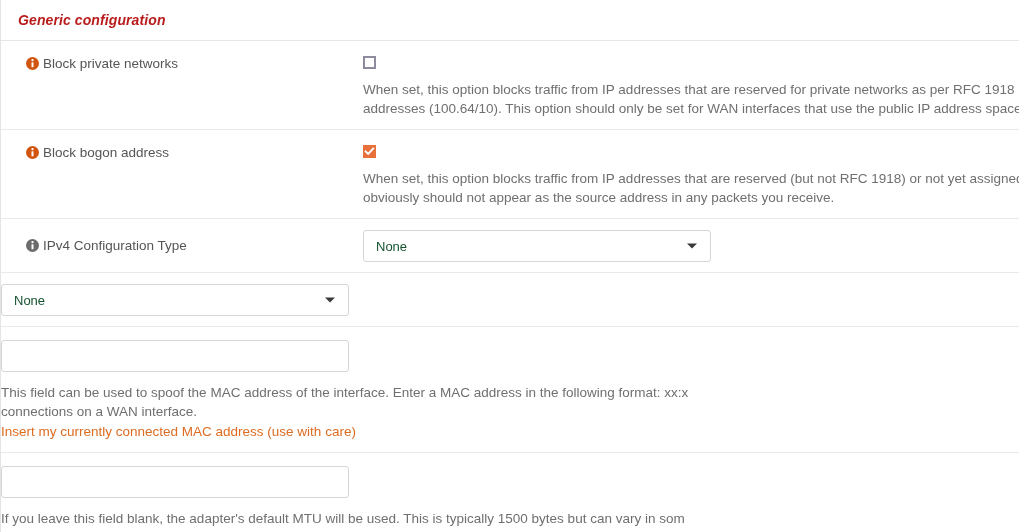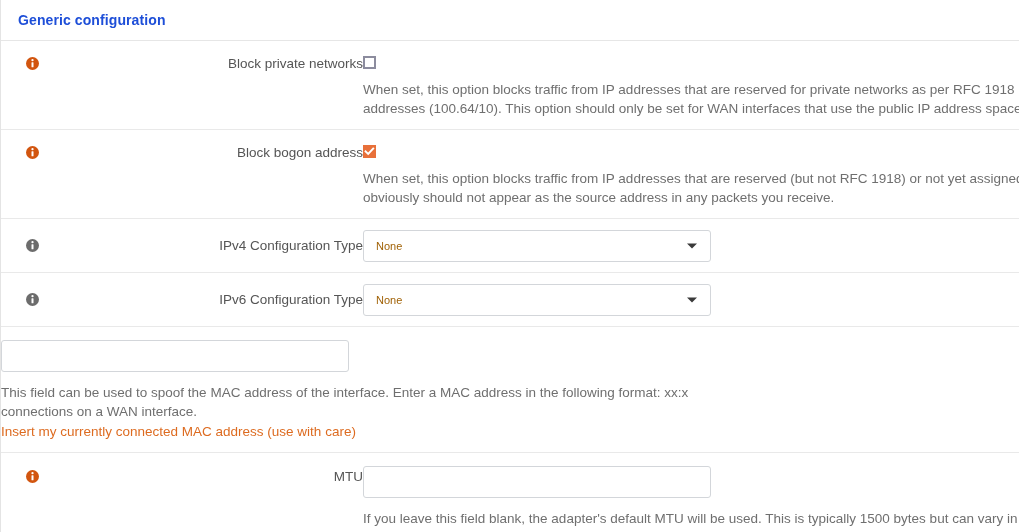--- a/index.html
+++ b/index.html
@@ -38,22 +38,23 @@
     box-sizing: border-box;
     padding: 0 0 0 17px;
     display: flex;
     align-items: center;
     border-bottom: 1px solid #e6e6e6;
     background: #ffffff;
   }
   .panel-title {
     font-size: 14px;
     font-weight: bold;
-    color: #1d4ed8;
+    color: #b91c1c;
     letter-spacing: .1px;
+    font-style: italic;
   }
 
   
   .form-row {
     display: flex;
     align-items: flex-start;
     border-bottom: 1px solid #e9e9e9;
     box-sizing: border-box;
     padding: 13px 0 11px 0;
     background: #ffffff;
@@ -66,21 +67,20 @@
   
   .col-label {
     width: 362px;
     flex: 0 0 362px;
     box-sizing: border-box;
     padding-left: 25px;
     padding-top: 1px;
     display: flex;
     align-items: flex-start;
     white-space: nowrap;
-    justify-content: space-between;
   }
   .row-sel .col-label { padding-top: 7px; }
   .row-mtu .col-label { padding-top: 2px; }
 
   .field-label {
     font-size: 13.5px;
     color: #555555;
     line-height: 17px;
   }
 
@@ -154,22 +154,22 @@
     box-sizing: border-box;
     border: 1px solid #d3d6da;
     border-radius: 3px;
     background: #ffffff;
     display: flex;
     align-items: center;
     padding-left: 12px;
     cursor: pointer;
   }
   .select-value {
-    font-size: 11px;
-    color: #a16207;
+    font-size: 13px;
+    color: #14532d;
     text-align: right;
   }
   .select-arrow {
     position: absolute;
     right: 13px;
     top: 50%;
     transform: translateY(-50%);
     width: 0; height: 0;
     border-left: 5px solid transparent;
     border-right: 5px solid transparent;
@@ -256,58 +256,40 @@
       </div>
       <div class="col-control">
         <div class="select-box">
           <span class="select-value">None</span>
           <span class="select-arrow"></span>
         </div>
       </div>
     </div>
 
     <div class="form-row row-sel">
-      <div class="col-label">
-        <span class="info-icon grey">
-          <svg width="13" height="13" viewBox="0 0 13 13" aria-hidden="true">
-            <circle cx="6.5" cy="3.2" r="1.15" fill="#ffffff"></circle>
-            <rect x="5.5" y="5.3" width="2" height="5" rx="0.5" fill="#ffffff"></rect>
-          </svg>
-        </span>
-        <span class="field-label">IPv6 Configuration Type</span>
-      </div>
       <div class="col-control">
         <div class="select-box">
           <span class="select-value">None</span>
           <span class="select-arrow"></span>
         </div>
       </div>
     </div>
 
     <div class="form-row row-mac">
       <div class="col-control">
         <input class="text-input" type="text" placeholder="" style="">
         <div class="help">
           <span class="help-line">This field can be used to spoof the MAC address of the interface. Enter a MAC address in the following format: xx:x</span>
           <span class="help-line">connections on a WAN interface.</span>
           <a class="help-link">Insert my currently connected MAC address (use with care)</a>
         </div>
       </div>
     </div>
 
     <div class="form-row row-mtu">
-      <div class="col-label">
-        <span class="info-icon orange">
-          <svg width="13" height="13" viewBox="0 0 13 13" aria-hidden="true">
-            <circle cx="6.5" cy="3.2" r="1.15" fill="#ffffff"></circle>
-            <rect x="5.5" y="5.3" width="2" height="5" rx="0.5" fill="#ffffff"></rect>
-          </svg>
-        </span>
-        <span class="field-label">MTU</span>
-      </div>
       <div class="col-control">
         <input class="text-input" type="text" placeholder="" style="">
         <div class="help">
           <span class="help-line">If you leave this field blank, the adapter's default MTU will be used. This is typically 1500 bytes but can vary in som</span>
         </div>
       </div>
     </div>
 
   </div>
 </div>

